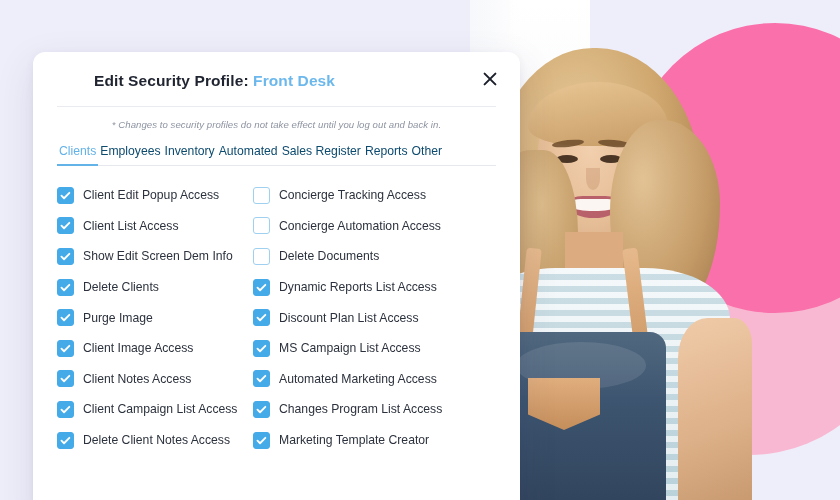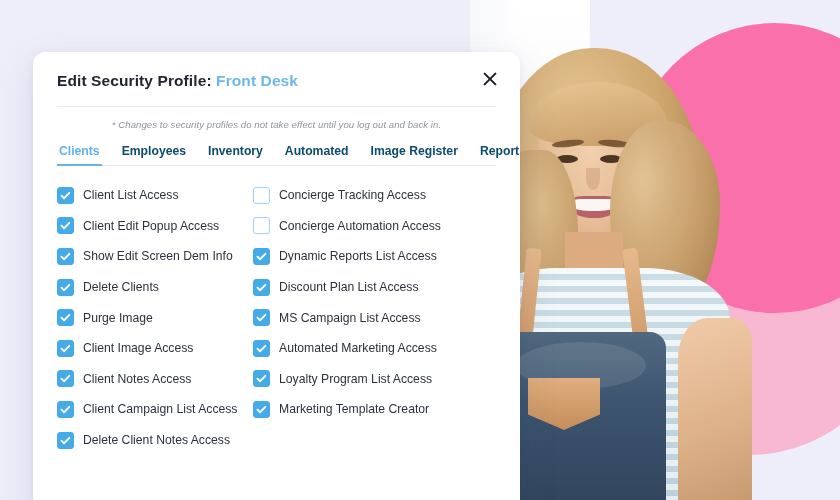--- a/index.html
+++ b/index.html
@@ -212,20 +212,21 @@
 
   .modal-head {
     position: relative;
     padding: 20px 24px 0 24px;
   }
   .modal-title {
     font-size: 15.5px;
     font-weight: bold;
     color: #1f2430;
     letter-spacing: .1px;
+    margin-left: 37px;
   }
   .modal-title .accent {
     color: #6cb8ec;
   }
   .close-btn {
     position: absolute;
     right: 16px;
     top: 14px;
     width: 28px;
     height: 28px;
@@ -272,24 +273,22 @@
     font-size: 9.6px;
     font-style: italic;
     color: #8d93a0;
     letter-spacing: .05px;
     text-align: center;
   }
 
   .tabs {
     display: flex;
     align-items: flex-end;
-    gap: 18px;
     margin: 14px 24px 0 24px;
     border-bottom: 1px solid #e6e8ee;
-    font-weight: bold;
   }
   .tab {
     font-size: 12.2px;
     color: #0c4a6e;
     padding: 0 2px 6px 2px;
     cursor: pointer;
     white-space: nowrap;
     border-bottom: 2px solid transparent;
     margin-bottom: -1px;
   }
@@ -388,42 +387,42 @@
   <div class="hr"></div>
 
 
   <div class="note">* Changes to security profiles do not take effect until you log out and back in.</div>
 
   <div class="tabs">
     <div class="tab active">Clients</div>
     <div class="tab">Employees</div>
     <div class="tab">Inventory</div>
     <div class="tab">Automated</div>
-    <div class="tab">Image Register</div>
+    <div class="tab">Sales Register</div>
     <div class="tab">Reports</div>
     <div class="tab">Other</div>
   </div>
 
   <div class="perm-grid">
     <div class="perm-col" id="perm-left">
         <div class="perm-item">
           <span class="cbox checked">
             <svg width="11" height="11" viewBox="0 0 12 12" aria-hidden="true">
               <path d="M1.6 6.2 L4.4 9 L10.2 3.1" stroke="#ffffff" stroke-width="2" stroke-linecap="round" stroke-linejoin="round" fill="none"></path>
             </svg>
           </span>
+          <span class="perm-label">Client Edit Popup Access</span>
+        </div>
+        <div class="perm-item">
+          <span class="cbox checked">
+            <svg width="11" height="11" viewBox="0 0 12 12" aria-hidden="true">
+              <path d="M1.6 6.2 L4.4 9 L10.2 3.1" stroke="#ffffff" stroke-width="2" stroke-linecap="round" stroke-linejoin="round" fill="none"></path>
+            </svg>
+          </span>
           <span class="perm-label">Client List Access</span>
-        </div>
-        <div class="perm-item">
-          <span class="cbox checked">
-            <svg width="11" height="11" viewBox="0 0 12 12" aria-hidden="true">
-              <path d="M1.6 6.2 L4.4 9 L10.2 3.1" stroke="#ffffff" stroke-width="2" stroke-linecap="round" stroke-linejoin="round" fill="none"></path>
-            </svg>
-          </span>
-          <span class="perm-label">Client Edit Popup Access</span>
         </div>
         <div class="perm-item">
           <span class="cbox checked">
             <svg width="11" height="11" viewBox="0 0 12 12" aria-hidden="true">
               <path d="M1.6 6.2 L4.4 9 L10.2 3.1" stroke="#ffffff" stroke-width="2" stroke-linecap="round" stroke-linejoin="round" fill="none"></path>
             </svg>
           </span>
           <span class="perm-label">Show Edit Screen Dem Info</span>
         </div>
         <div class="perm-item">
@@ -478,20 +477,24 @@
     <div class="perm-col" id="perm-right">
         <div class="perm-item">
           <span class="cbox"></span>
           <span class="perm-label">Concierge Tracking Access</span>
         </div>
         <div class="perm-item">
           <span class="cbox"></span>
           <span class="perm-label">Concierge Automation Access</span>
         </div>
         <div class="perm-item">
+          <span class="cbox"></span>
+          <span class="perm-label">Delete Documents</span>
+        </div>
+        <div class="perm-item">
           <span class="cbox checked">
             <svg width="11" height="11" viewBox="0 0 12 12" aria-hidden="true">
               <path d="M1.6 6.2 L4.4 9 L10.2 3.1" stroke="#ffffff" stroke-width="2" stroke-linecap="round" stroke-linejoin="round" fill="none"></path>
             </svg>
           </span>
           <span class="perm-label">Dynamic Reports List Access</span>
         </div>
         <div class="perm-item">
           <span class="cbox checked">
             <svg width="11" height="11" viewBox="0 0 12 12" aria-hidden="true">
@@ -515,21 +518,21 @@
             </svg>
           </span>
           <span class="perm-label">Automated Marketing Access</span>
         </div>
         <div class="perm-item">
           <span class="cbox checked">
             <svg width="11" height="11" viewBox="0 0 12 12" aria-hidden="true">
               <path d="M1.6 6.2 L4.4 9 L10.2 3.1" stroke="#ffffff" stroke-width="2" stroke-linecap="round" stroke-linejoin="round" fill="none"></path>
             </svg>
           </span>
-          <span class="perm-label">Loyalty Program List Access</span>
+          <span class="perm-label">Changes Program List Access</span>
         </div>
         <div class="perm-item">
           <span class="cbox checked">
             <svg width="11" height="11" viewBox="0 0 12 12" aria-hidden="true">
               <path d="M1.6 6.2 L4.4 9 L10.2 3.1" stroke="#ffffff" stroke-width="2" stroke-linecap="round" stroke-linejoin="round" fill="none"></path>
             </svg>
           </span>
           <span class="perm-label">Marketing Template Creator</span>
         </div>
       </div>

